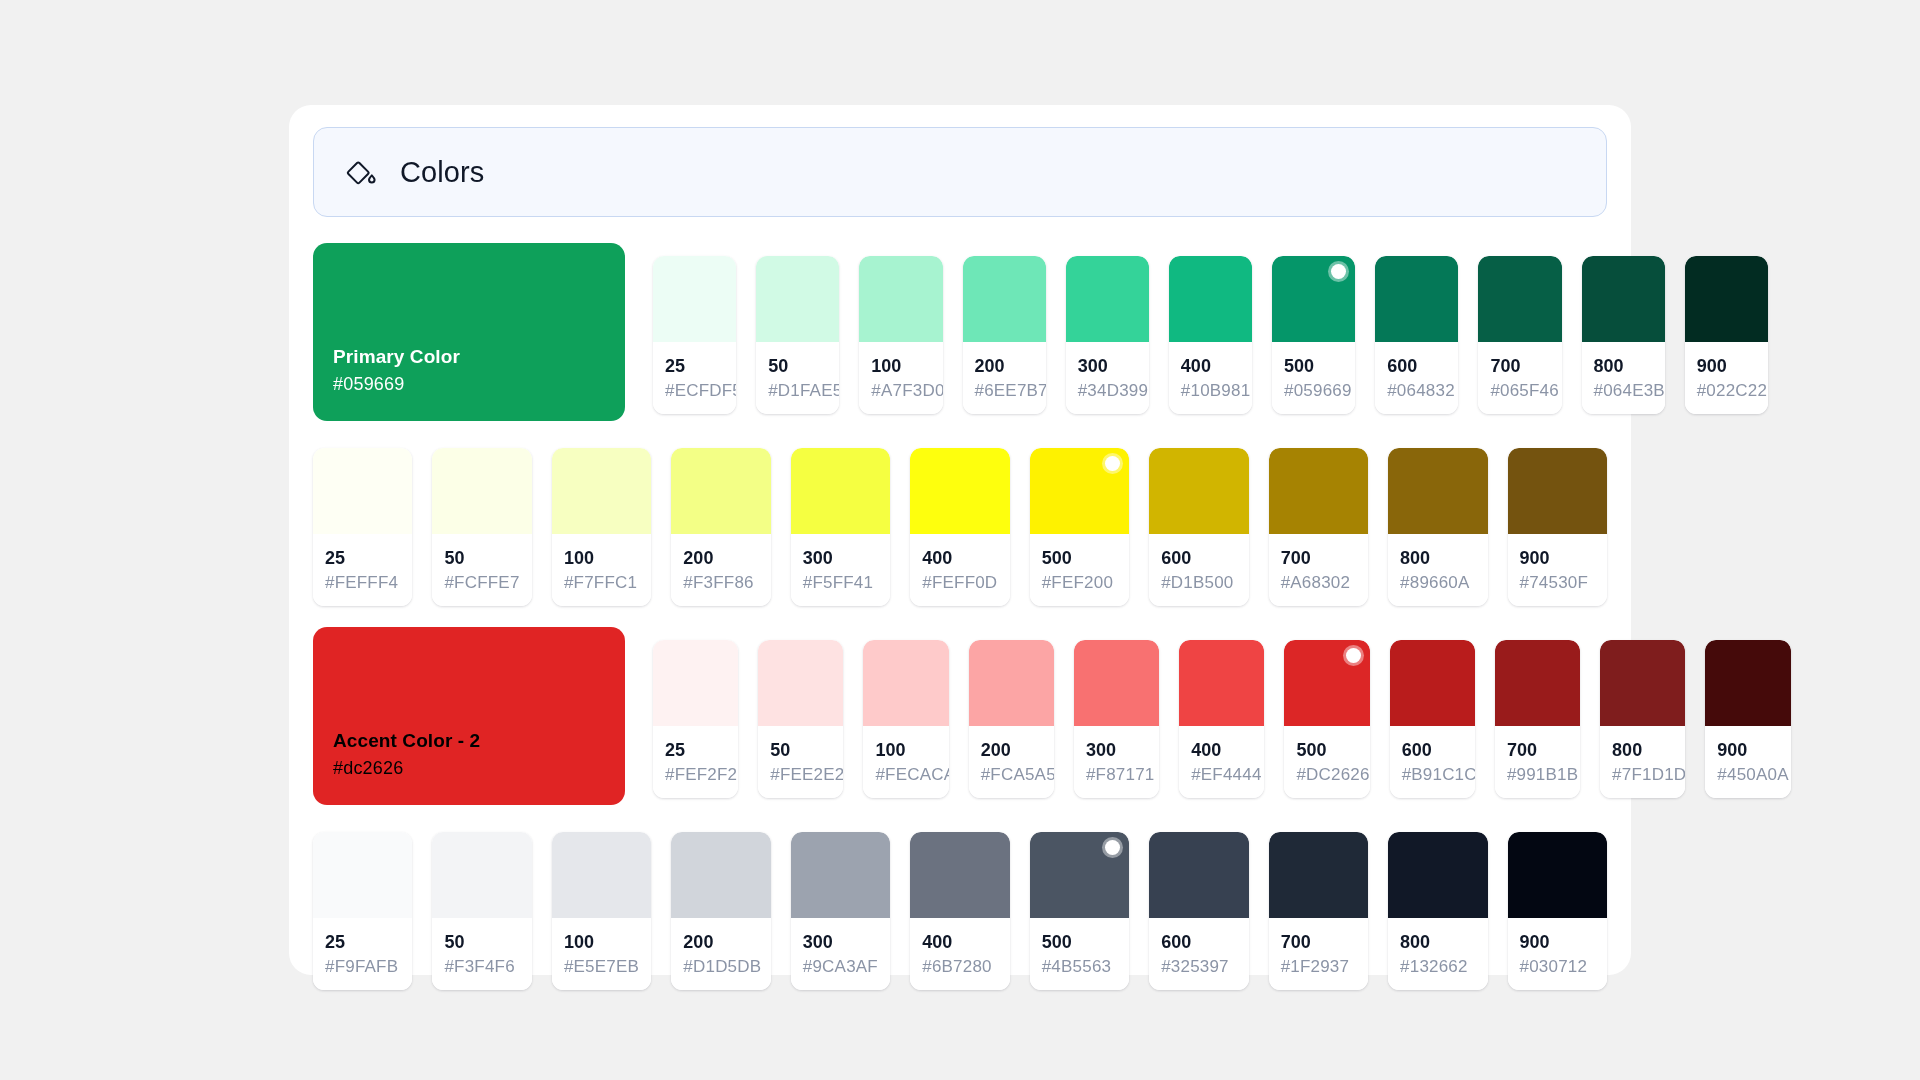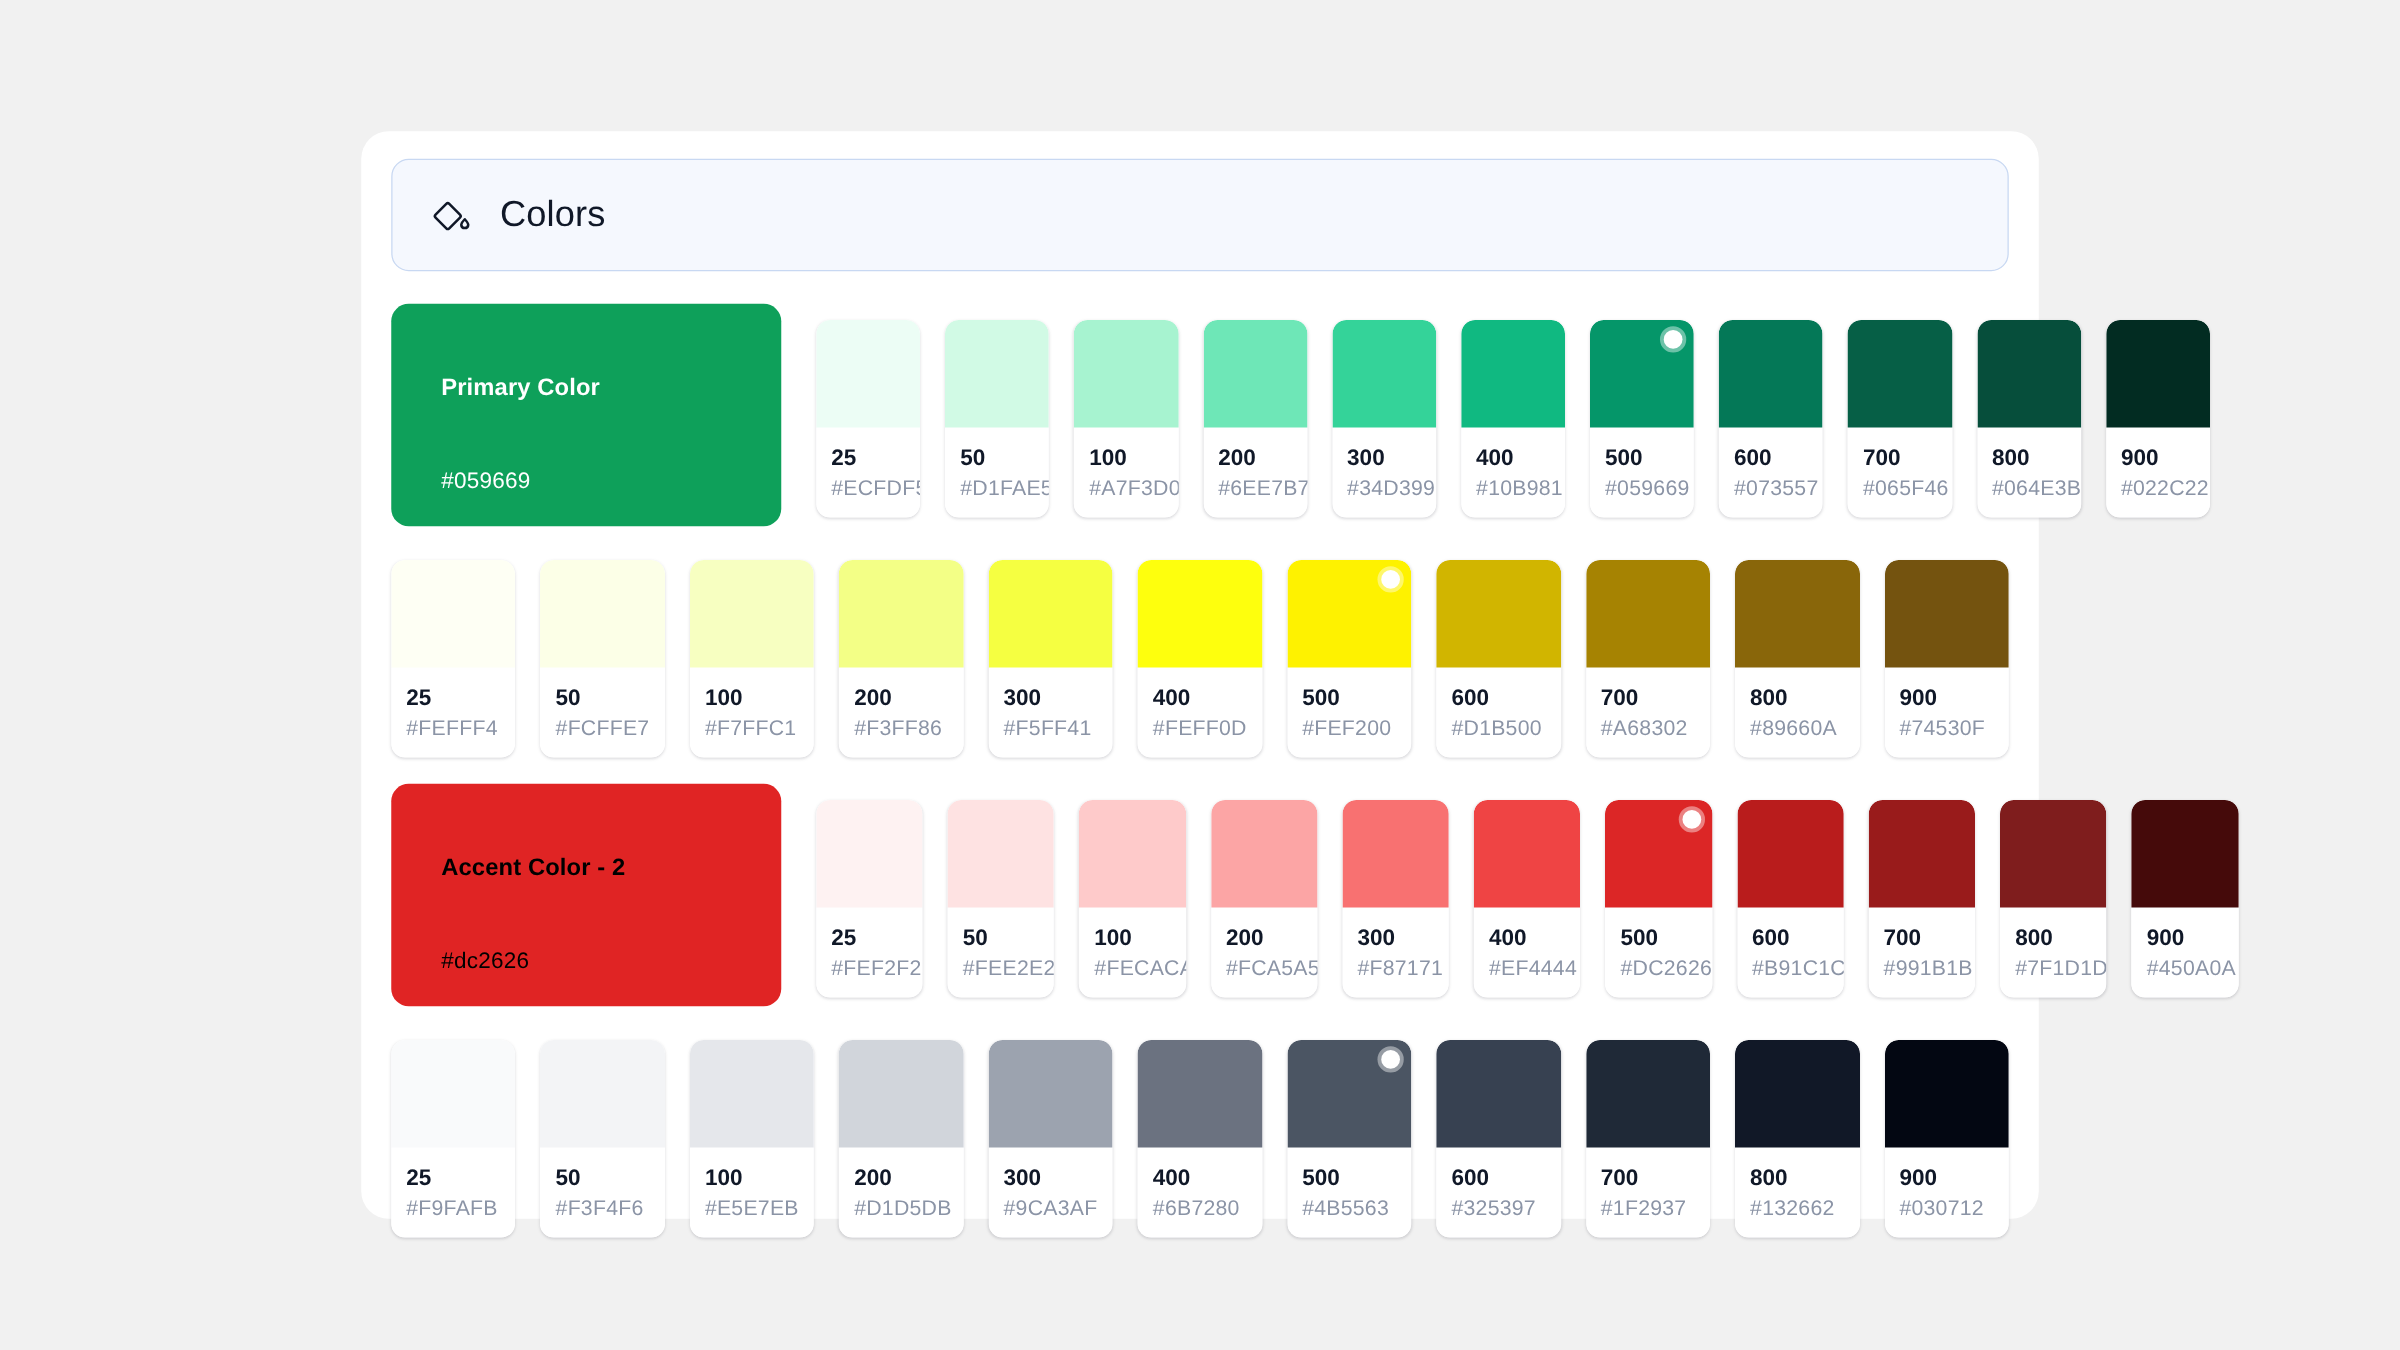--- a/index.html
+++ b/index.html
@@ -70,22 +70,21 @@
     height: 178px;
   }
 
   .main-card {
     width: 312px;
     flex: none;
     border-radius: 14px;
     display: flex;
     flex-direction: column;
     justify-content: flex-end;
-    padding: 0 0 26px 40px;
-    gap: 46px;
+    padding: 0 0 26px 20px;
   }
   .main-card-name {
     font-size: 19px;
     font-weight: bold;
     letter-spacing: 0.1px;
     margin-bottom: 6px;
   }
   .main-card-hex {
     font-size: 18px;
     letter-spacing: 0.2px;
@@ -219,21 +218,21 @@
               </div>
               <div class="swatch-meta">
                 <div class="swatch-weight">500</div>
                 <div class="swatch-hex">#059669</div>
               </div>
             </div>
             <div class="swatch">
               <div class="swatch-chip" style="background: rgb(4, 120, 87);"></div>
               <div class="swatch-meta">
                 <div class="swatch-weight">600</div>
-                <div class="swatch-hex">#073557</div>
+                <div class="swatch-hex">#064832</div>
               </div>
             </div>
             <div class="swatch">
               <div class="swatch-chip" style="background: rgb(6, 95, 70);"></div>
               <div class="swatch-meta">
                 <div class="swatch-weight">700</div>
                 <div class="swatch-hex">#065F46</div>
               </div>
             </div>
             <div class="swatch">

